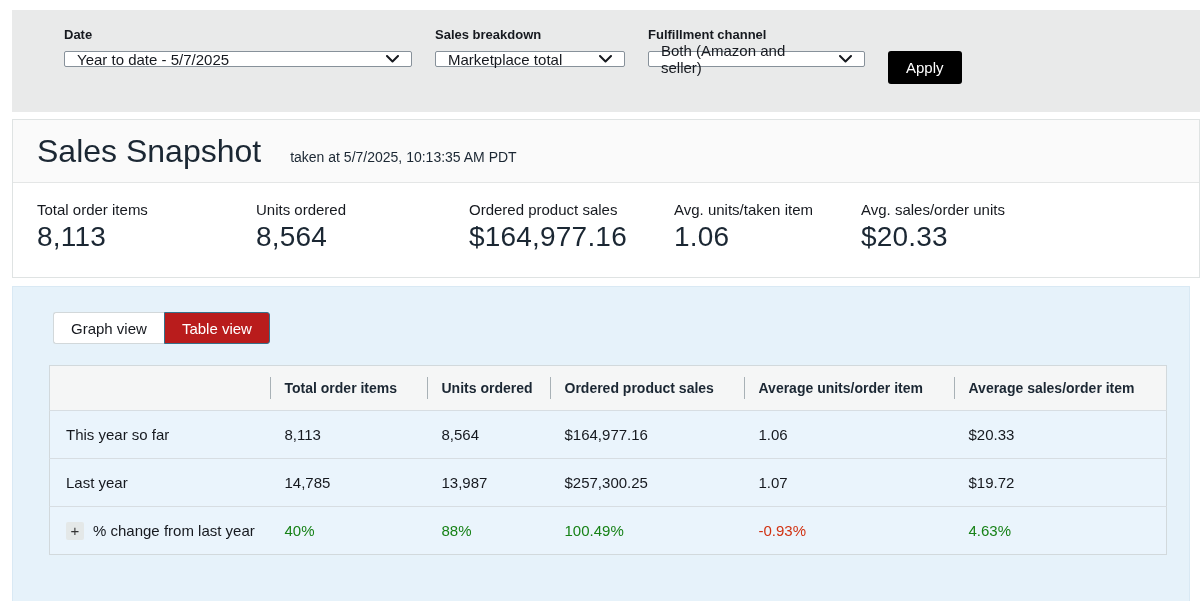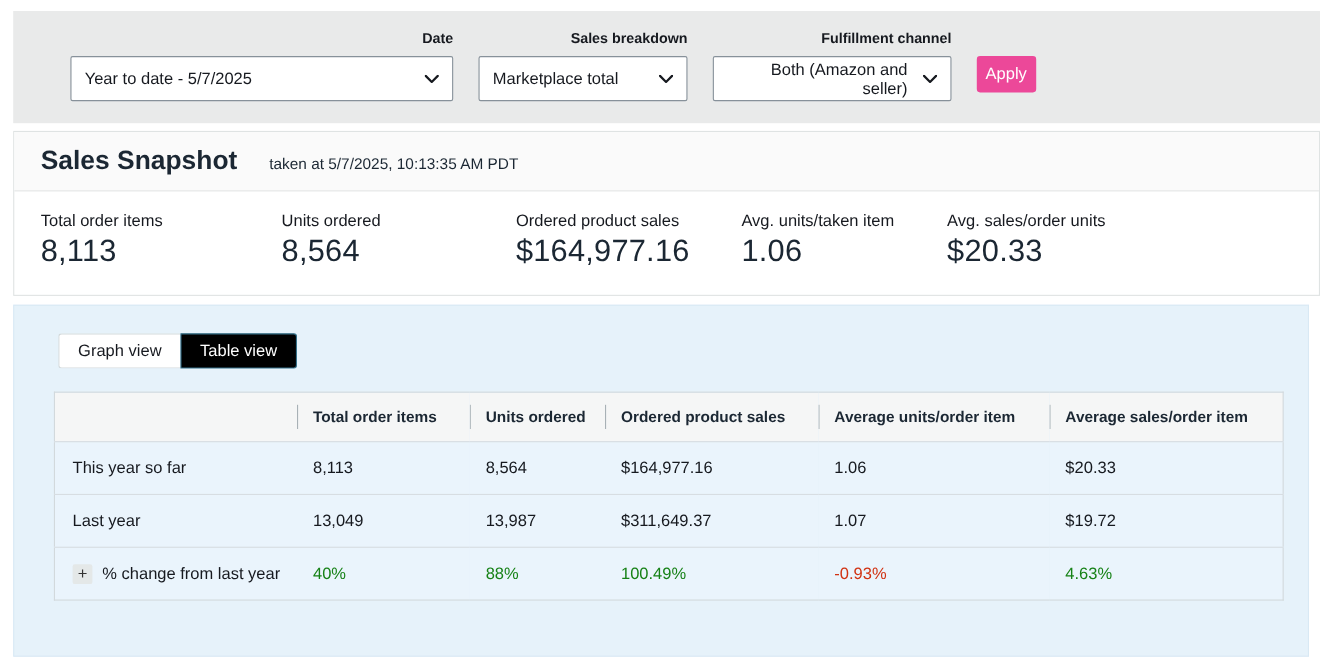--- a/index.html
+++ b/index.html
@@ -12,52 +12,52 @@
 
   
   .filter-bar {
     margin: 10px 0 0 12px;
     height: 102px;
     background: #e9eaea;
     display: flex;
     gap: 23px;
     padding: 17px 0 0 52px;
   }
-  .filter-group { display: flex; flex-direction: column; text-align: right; }
+  .filter-group { display: flex; flex-direction: column; }
   .filter-label { font-size: 13px; font-weight: 700; color: #16191f; margin-bottom: 9px; }
   .select-box {
-    height: 41px; background: #fff;
+    height: 16px; background: #fff;
     border: 1px solid #87919a; border-radius: 2px;
     display: flex; align-items: center; justify-content: space-between;
     padding: 0 12px; font-size: 15px; color: #16191f; cursor: pointer;
   }
   .select-box .chev { flex: 0 0 auto; margin-left: 14px; display: flex; align-items: center; }
   .sel-date { width: 348px; }
   .sel-breakdown { width: 190px; }
   .sel-fulfillment { width: 217px; }
   .apply-btn {
-    margin-top: 24px; height: 33px; padding: 0 8px;
-    background: #ec4899; color: #fff; border: none; border-radius: 3px;
+    margin-top: 24px; height: 33px; padding: 0 18px;
+    background: #000000; color: #fff; border: none; border-radius: 3px;
     font-size: 15px; font-weight: 500; font-family: inherit; cursor: pointer;
     align-self: flex-start;
   }
 
   
   .snapshot {
     margin: 7px 0 0 12px;
     border: 1px solid #dfe3e3;
     background: #fff;
   }
   .snapshot-header {
     background: #fafafa;
     border-bottom: 1px solid #e4e6e6;
     padding: 13px 24px 12px;
     display: flex; align-items: baseline; gap: 29px;
   }
-  .snapshot-title { font-size: 24px; font-weight: 700; color: #1b2733; }
+  .snapshot-title { font-size: 32px; font-weight: 400; color: #1b2733; }
   .snapshot-taken { font-size: 14px; font-weight: 500; color: #1b2733; }
   .metrics { display: flex; padding: 18px 24px 24px; }
   .metric { flex: 0 0 auto; }
   .metric:nth-child(1) { width: 219px; }
   .metric:nth-child(2) { width: 213px; }
   .metric:nth-child(3) { width: 205px; }
   .metric:nth-child(4) { width: 187px; }
   .metric-label { font-size: 15px; color: #16191f; margin-bottom: 3px; }
   .metric-value { font-size: 28px; color: #1b2733; letter-spacing: 0.2px; }
 
@@ -77,21 +77,21 @@
   .toggle-btn {
     height: 32px; padding: 12px 17px; font-size: 15px; font-weight: 500;
     font-family: inherit; cursor: pointer; display: flex; align-items: center;
   }
   .toggle-btn.inactive {
     background: #fff; color: #16191f;
     border: 1px solid #d2d8da; border-right: none;
     border-radius: 3px 0 0 3px;
   }
   .toggle-btn.active {
-    background: #000000; color: #fff; border: 1px solid #35718a;
+    background: #b91c1c; color: #fff; border: 1px solid #35718a;
     border-radius: 0 3px 3px 0;
   }
 
   .compare-table {
     margin: 21px 22px 0 36px;
     border-collapse: collapse; table-layout: fixed;
     width: calc(100% - 58px);
     border: 1px solid #d2d9dc;
     font-size: 15px;
   }
@@ -218,23 +218,23 @@
       <tr>
         <td class="row-label">This year so far</td>
         <td>8,113</td>
         <td>8,564</td>
         <td>$164,977.16</td>
         <td>1.06</td>
         <td>$20.33</td>
       </tr>
       <tr>
         <td class="row-label">Last year</td>
-        <td>13,049</td>
+        <td>14,785</td>
         <td>13,987</td>
-        <td>$311,649.37</td>
+        <td>$257,300.25</td>
         <td>1.07</td>
         <td>$19.72</td>
       </tr>
       <tr>
         <td class="row-label">
           <span class="expand-wrap">
             <span class="plus-box">+</span>
             <span>% change from last year</span>
           </span>
         </td>

